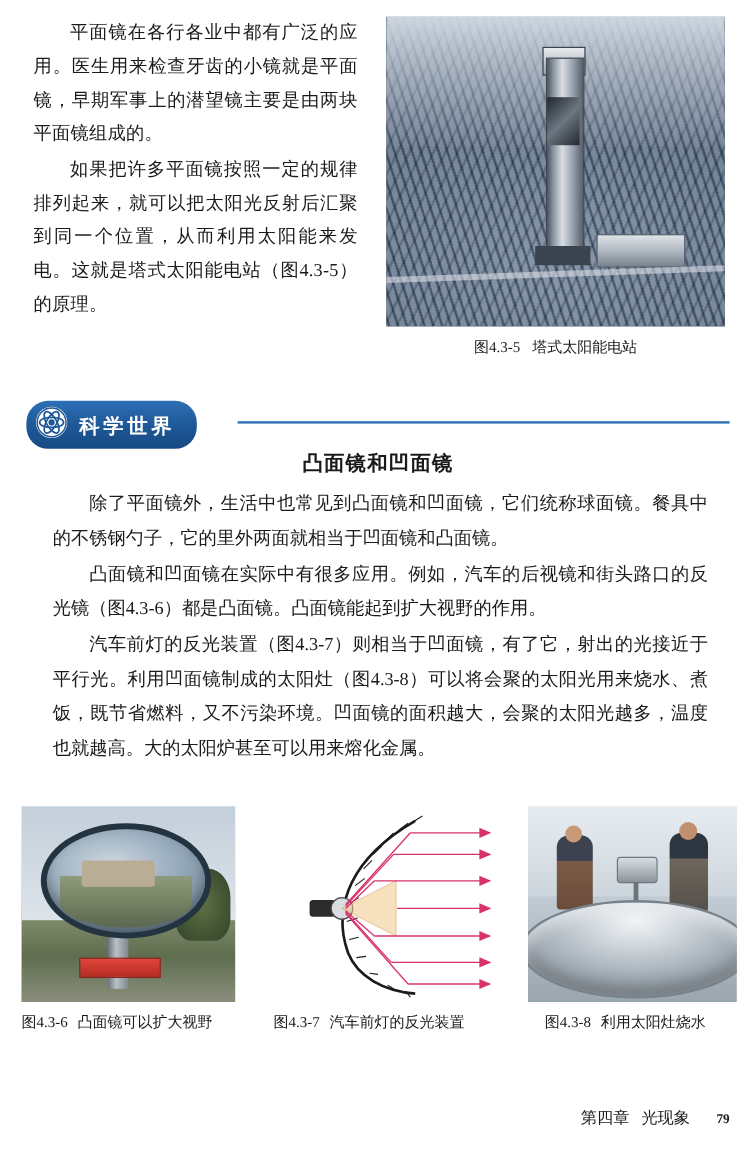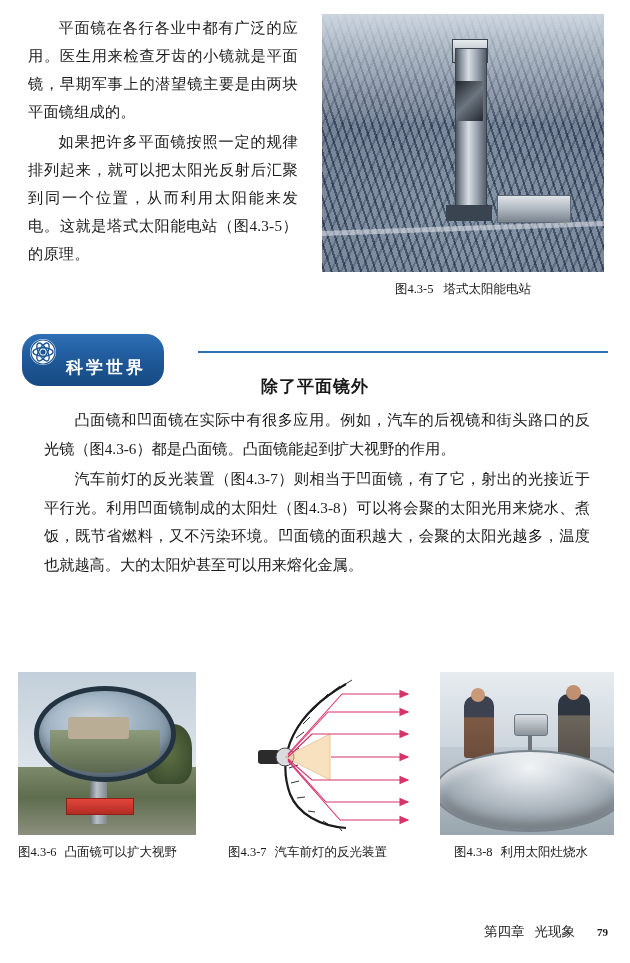--- a/index.html
+++ b/index.html
@@ -142,21 +142,21 @@
     left: 22px;
     top: 334px;
     width: 586px;
     height: 36px;
   }
   .sci-badge {
     position: absolute;
     left: 0;
     top: 0;
     height: 36px;
-    padding: 16px 18px 0 44px;
+    padding: 4px 18px 0 44px;
     border-radius: 18px;
     background: linear-gradient(to bottom, #2d6fb5 0%, #1d5796 55%, #174a83 100%);
     color: #ffffff;
     font-size: 17px;
     font-weight: bold;
     letter-spacing: 3px;
     line-height: 36px;
     display: inline-block;
     font-family: "Liberation Serif", "DejaVu Serif", serif;
   }
@@ -409,23 +409,24 @@
         <circle cx="14" cy="14" r="13" fill="#ffffff"></circle>
         <circle cx="14" cy="14" r="12" fill="none" stroke="#1d5796" stroke-width="1.2"></circle>
         <ellipse cx="14" cy="14" rx="10" ry="4.2" fill="none" stroke="#1d5796" stroke-width="1.4"></ellipse>
         <ellipse cx="14" cy="14" rx="10" ry="4.2" fill="none" stroke="#1d5796" stroke-width="1.4" transform="rotate(60 14 14)"></ellipse>
         <ellipse cx="14" cy="14" rx="10" ry="4.2" fill="none" stroke="#1d5796" stroke-width="1.4" transform="rotate(120 14 14)"></ellipse>
         <circle cx="14" cy="14" r="2.6" fill="#1d5796"></circle>
       </svg>
     </span>
   </div>
 
-  <div class="sci-title">除了平面镜外</div>
+  <div class="sci-title">凸面镜和凹面镜</div>
 
   <div class="sci-body">
+    <p>除了平面镜外，生活中也常见到凸面镜和凹面镜，它们统称球面镜。餐具中的不锈钢勺子，它的里外两面就相当于凹面镜和凸面镜。</p>
     <p>凸面镜和凹面镜在实际中有很多应用。例如，汽车的后视镜和街头路口的反光镜（图4.3-6）都是凸面镜。凸面镜能起到扩大视野的作用。</p>
     <p>汽车前灯的反光装置（图4.3-7）则相当于凹面镜，有了它，射出的光接近于平行光。利用凹面镜制成的太阳灶（图4.3-8）可以将会聚的太阳光用来烧水、煮饭，既节省燃料，又不污染环境。凹面镜的面积越大，会聚的太阳光越多，温度也就越高。大的太阳炉甚至可以用来熔化金属。</p>
   </div>
 
   <div class="fig-row">
 
     <div class="fig fig6">
       <div class="fig-img">
         <div class="f6-sky"></div>
         <div class="f6-ground"></div>

